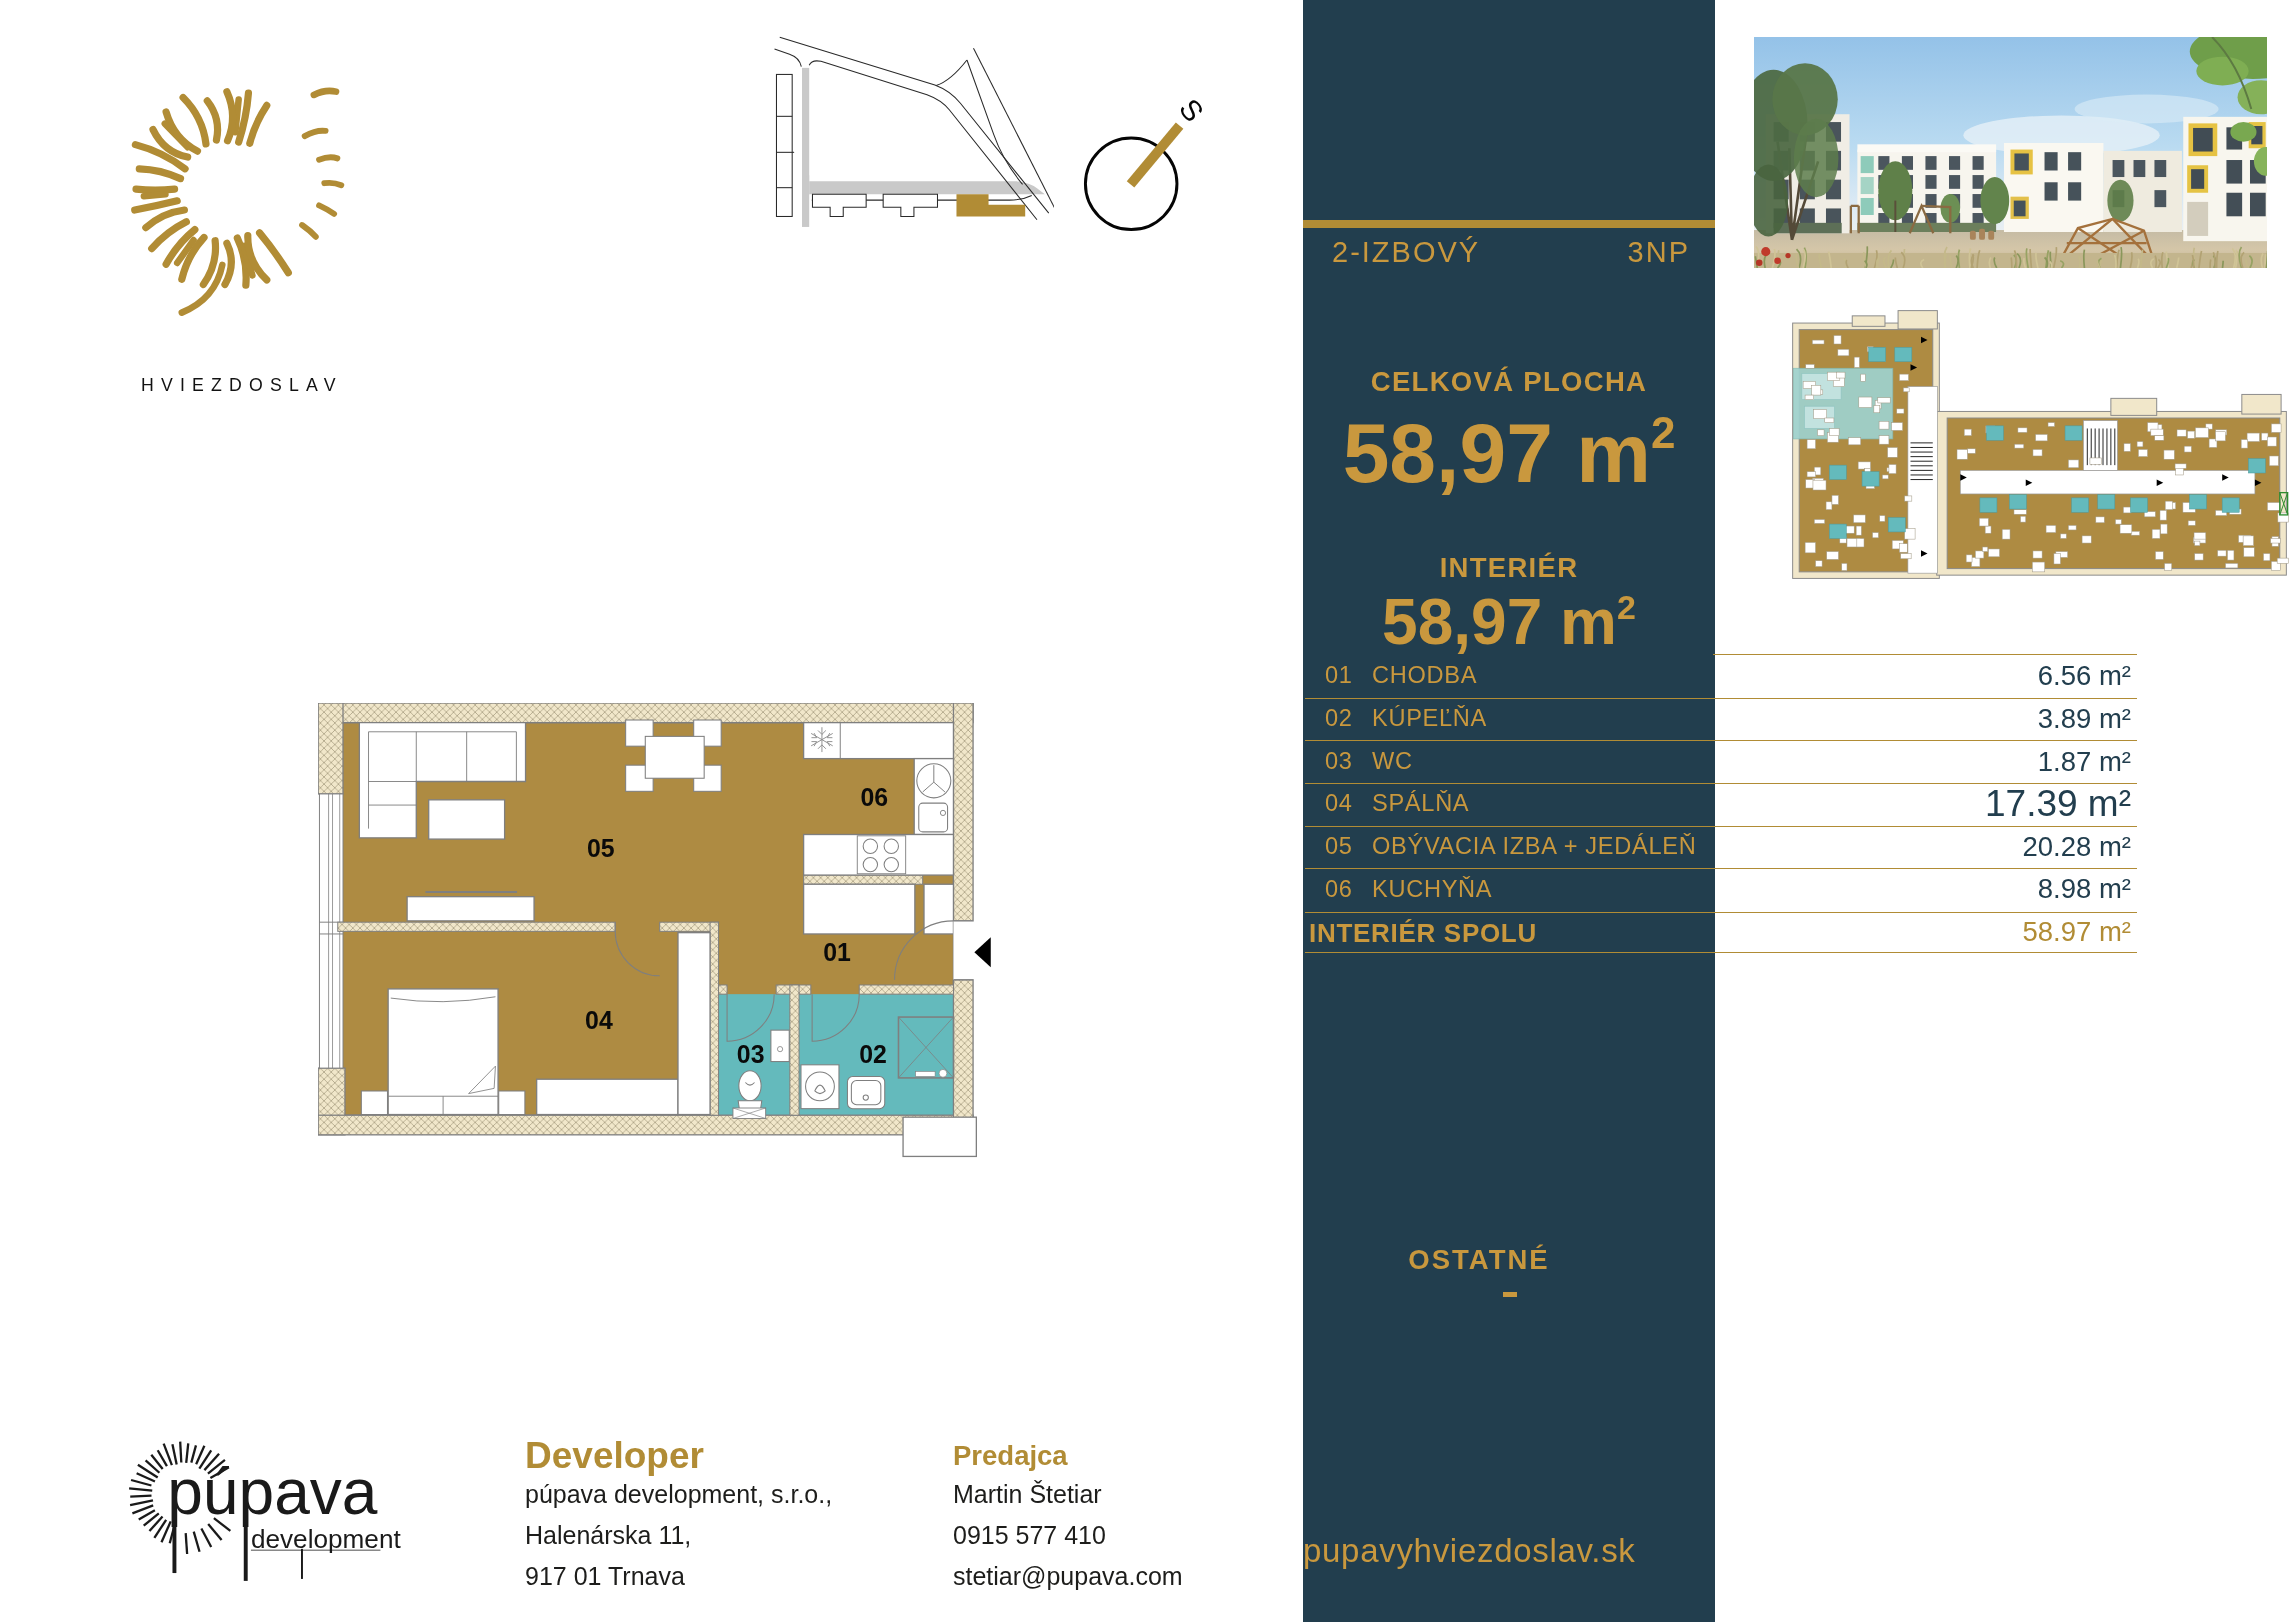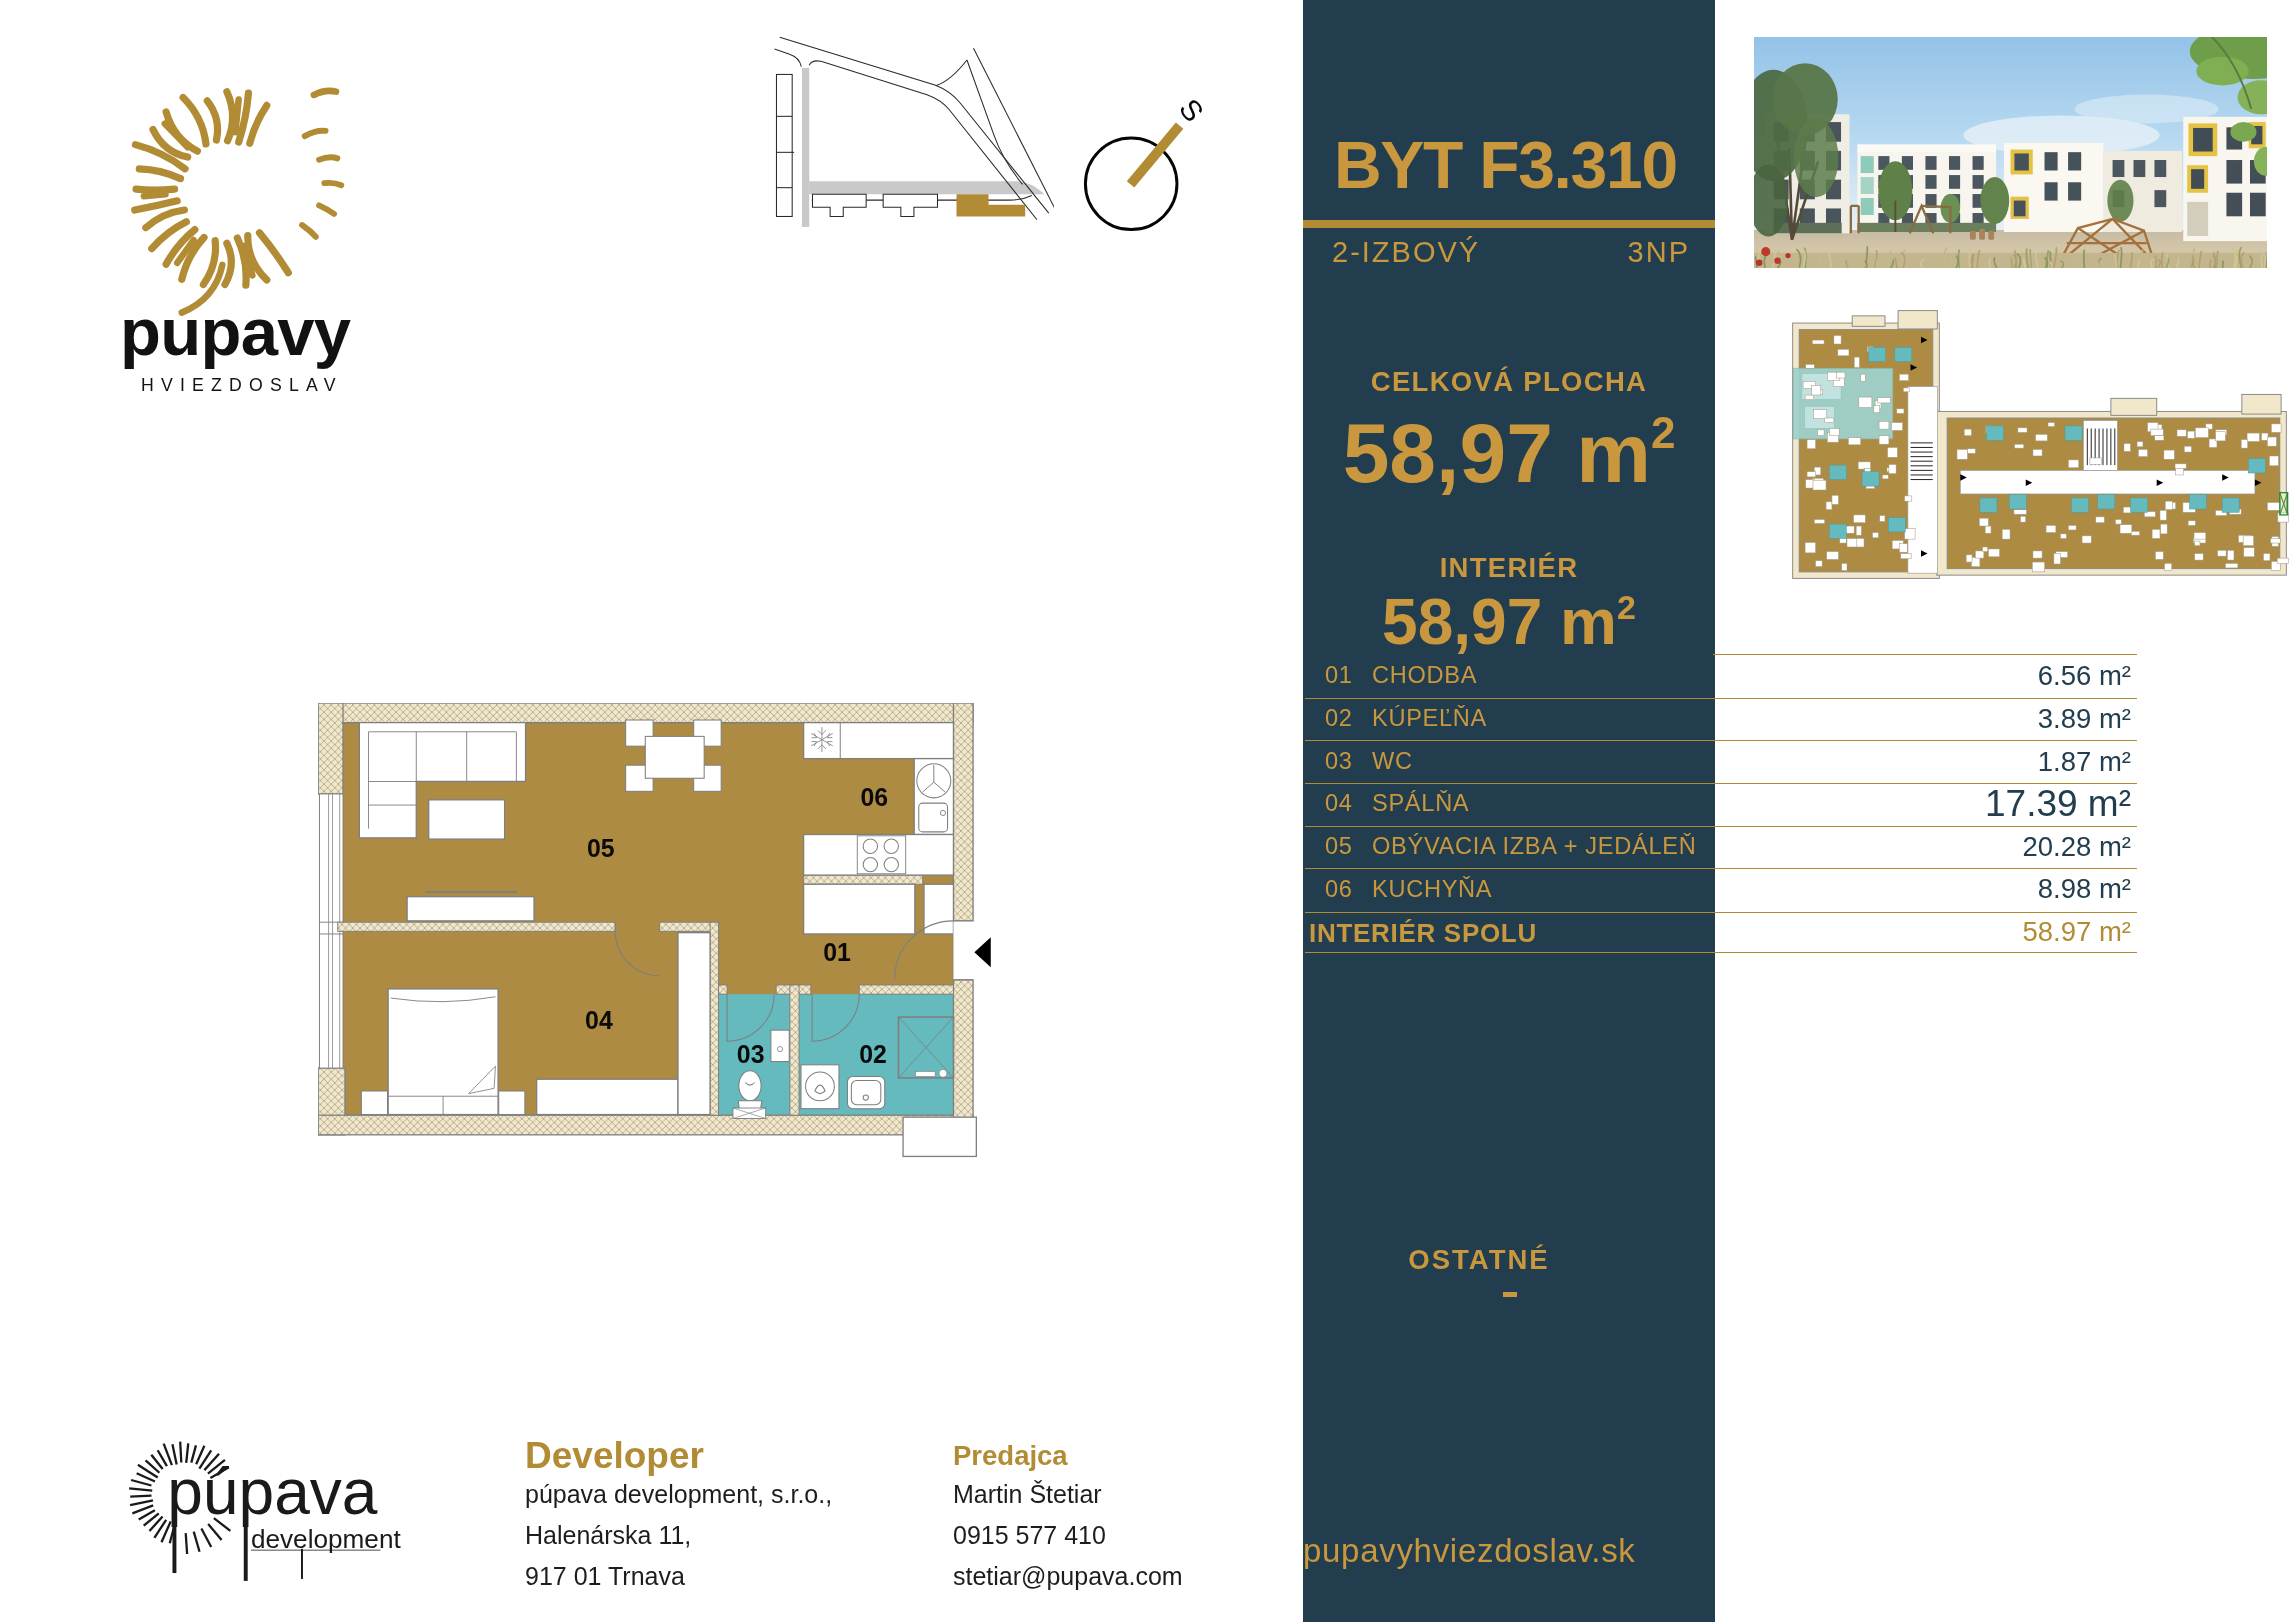--- a/index.html
+++ b/index.html
@@ -36,21 +36,20 @@
 <path d="M229,270 Q228,309 258,338" stroke="#b18c35" stroke-width="11" fill="none" stroke-linecap="round"></path>
 <path d="M247,266 Q271,295 291,327" stroke="#b18c35" stroke-width="11" fill="none" stroke-linecap="round"></path>
 <path d="M316,118 q18,-10 32,-8" stroke="#b18c35" stroke-width="9" fill="none" stroke-linecap="round"></path>
 <path d="M338,154 q16,-6 28,-2" stroke="#b18c35" stroke-width="9" fill="none" stroke-linecap="round"></path>
 <path d="M346,190 q14,-2 26,3" stroke="#b18c35" stroke-width="9" fill="none" stroke-linecap="round"></path>
 <path d="M338,224 q13,6 23,13" stroke="#b18c35" stroke-width="9" fill="none" stroke-linecap="round"></path>
 <path d="M312,254 q13,9 21,18" stroke="#b18c35" stroke-width="9" fill="none" stroke-linecap="round"></path>
 <path d="M330,55 Q348,46 364,50" stroke="#b18c35" stroke-width="10" fill="none" stroke-linecap="round"></path>
 <path d="M190,315 C183,350 162,374 128,388" stroke="#b18c35" stroke-width="10" fill="none" stroke-linecap="round"></path>
 </svg>
-<div class="abs" style="left:120px;top:298px;font-size:67px;font-weight:bold;letter-spacing:-0.7px;color:#121212;line-height:67px;">pupavy</div>
 <div class="abs" style="left:141px;top:377px;font-size:17.7px;letter-spacing:7.2px;color:#121212;line-height:17.7px;">HVIEZDOSLAV</div>
 
 <svg class="abs" style="left:766px;top:26px;" width="288" height="216" viewBox="1170 40 440 330">
 <rect x="1225" y="104" width="11" height="243" fill="#c9c9c9"></rect>
 <path d="M1236,277 L1552,277 Q1574,279 1584,288 L1596,297 L1236,297 Z" fill="#c9c9c9"></path>
 <path d="M1225,277 Q1228,270 1236,268 L1236,297 L1225,297 Z" fill="#c9c9c9"></path>
 
 <g stroke="#2a2a2a" stroke-width="1.6" fill="none">
 <path d="M1191,57 L1428,130 Q1452,139 1467,158 L1602,326"></path>
 <path d="M1183,75 L1206,83 Q1221,88 1224,102"></path>
@@ -70,21 +69,20 @@
 <path d="M1349,297 L1432,297 L1432,317 L1396,317 L1396,331 L1376,331 L1376,317 L1349,317 Z" fill="#fff" stroke="#2a2a2a" stroke-width="1.6"></path>
 <path d="M1461,297 L1510,297 L1510,313 L1566,313 L1566,331 L1461,331 Z" fill="#b18c35"></path>
 </svg>
 
 <svg class="abs" style="left:1073px;top:72px;" width="170" height="170" viewBox="1640 110 260 260">
 <circle cx="1729" cy="281" r="70" fill="none" stroke="#050505" stroke-width="4.5"></circle>
 <line x1="1728" y1="282" x2="1803" y2="192" stroke="#b18c35" stroke-width="15"></line>
 <text x="1812" y="172" font-size="44" fill="#050505" transform="rotate(52 1812 157)" font-family="Liberation Sans">S</text>
 </svg>
 <div class="abs" style="left:1303px;top:0;width:412px;height:1622px;background:#223e4e;"></div>
-<div class="abs" style="left:1334px;top:132px;font-size:66px;font-weight:bold;letter-spacing:-1.3px;color:#c9983e;line-height:67px;">BYT F3.310</div>
 <div class="abs" style="left:1303px;top:220px;width:412px;height:7.9px;background:#b18c35;"></div>
 <div class="abs" style="left:1332px;top:238px;font-size:29px;letter-spacing:2px;color:#c9983e;line-height:29px;">2-IZBOVÝ</div>
 <div class="abs" style="left:1570px;top:238px;width:120px;text-align:right;font-size:29px;letter-spacing:2px;color:#c9983e;line-height:29px;">3NP</div>
 <div class="abs" style="left:1303px;top:368px;width:412px;text-align:center;font-size:27.5px;font-weight:bold;letter-spacing:1.3px;color:#c9983e;line-height:27.5px;">CELKOVÁ PLOCHA</div>
 <div class="abs" style="left:1303px;top:391px;width:412px;text-align:center;font-size:84px;font-weight:bold;color:#c9983e;line-height:84px;">58,97 m<span style="font-size:44px;vertical-align:34px;">2</span></div>
 <div class="abs" style="left:1303px;top:554px;width:412px;text-align:center;font-size:27.5px;font-weight:bold;letter-spacing:1.3px;color:#c9983e;line-height:27.5px;">INTERIÉR</div>
 <div class="abs" style="left:1303px;top:575px;width:412px;text-align:center;font-size:64px;font-weight:bold;color:#c9983e;line-height:64px;">58,97 m<span style="font-size:34px;vertical-align:25px;">2</span></div>
 
 <div class="abs" style="left:1713px;top:654px;width:424px;height:1.3px;background:#b18c35;"></div>
 <div class="abs" style="left:1305px;top:698px;width:832px;height:1.3px;background:#b18c35;"></div>

